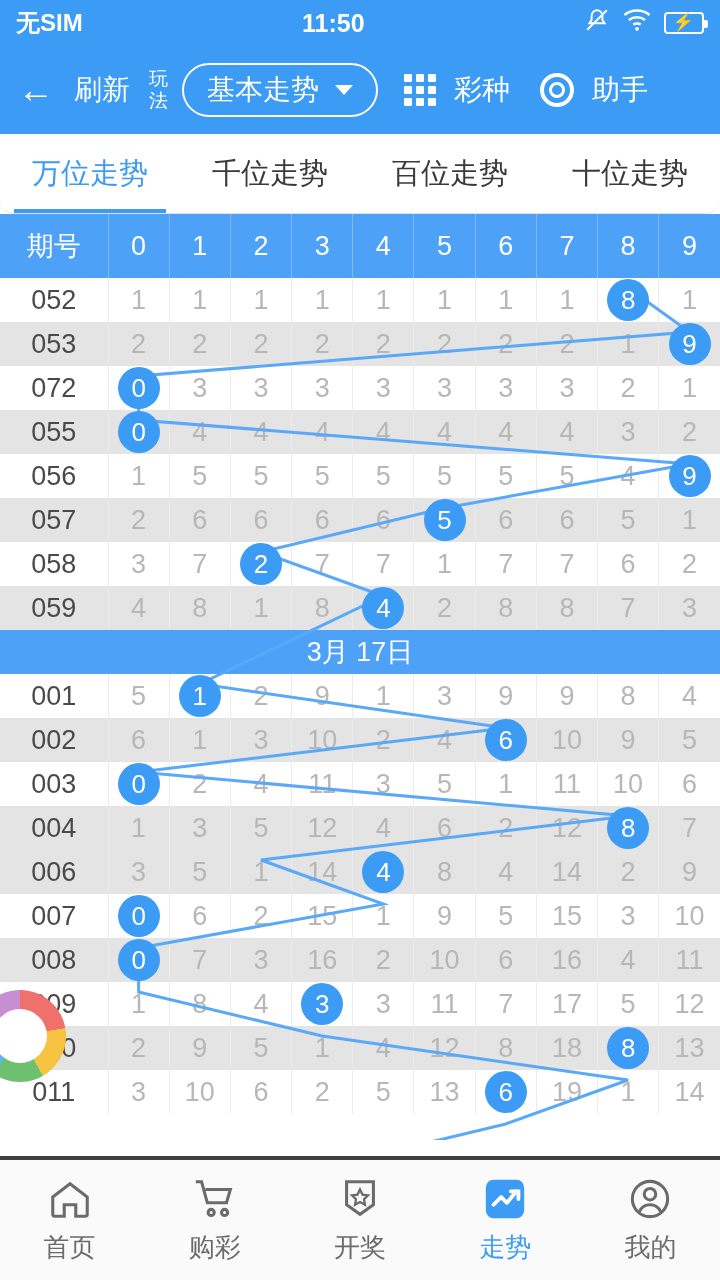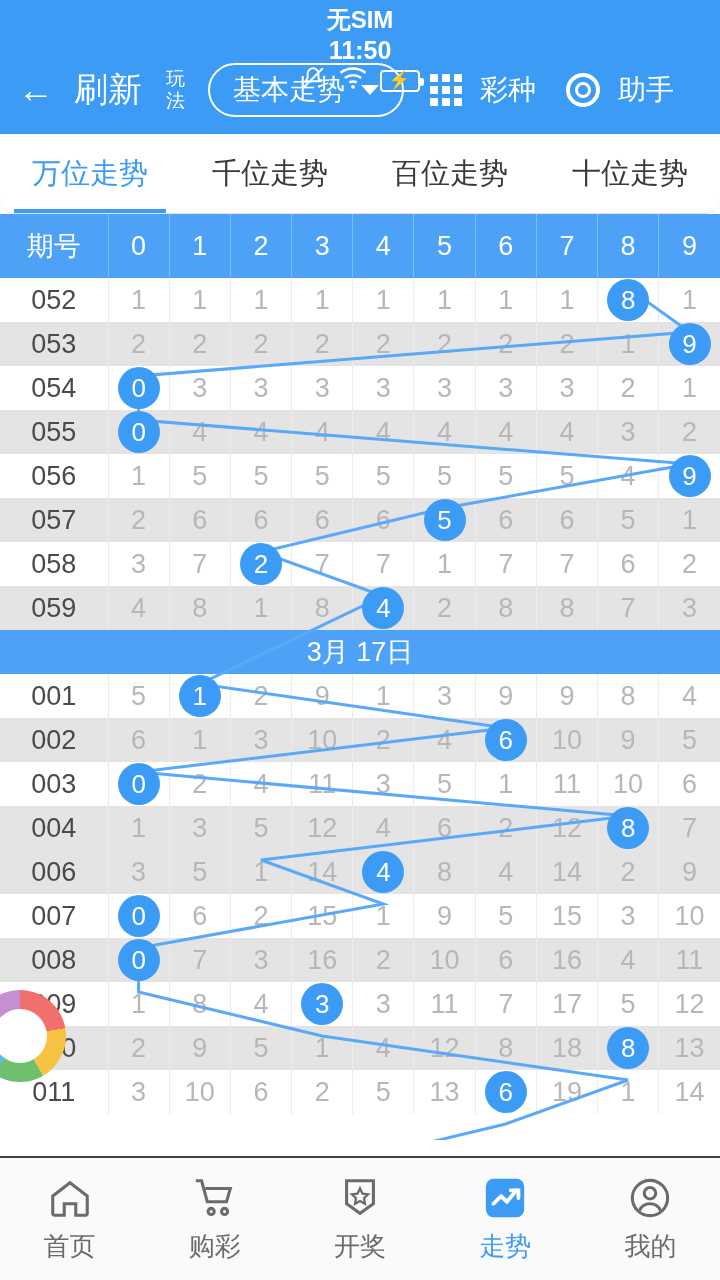--- a/index.html
+++ b/index.html
@@ -7,22 +7,22 @@
     width: 720px; height: 1280px;
     font-family: "Liberation Sans", sans-serif;
     background: #ffffff;
     overflow: hidden;
   }
   .screen { position: relative; width: 720px; height: 1280px; overflow: hidden; }
 
   
   .statusbar {
     height: 46px; background: #3b9bf5; color: #ffffff;
-    display: flex; align-items: center; padding: 4px 16px;
-    font-size: 24px; font-weight: bold; flex-direction: column;
+    display: flex; align-items: center; padding: 16px 16px;
+    font-size: 24px; font-weight: bold;
   }
   .sb-left { flex: 0 0 auto; }
   .sb-center { flex: 1 1 auto; text-align: center; font-size: 25px; }
   .sb-right { flex: 0 0 auto; display: flex; align-items: center; gap: 12px; }
   .sb-icon { display: inline-block; }
   .battery {
     width: 40px; height: 22px; border: 2px solid #ffffff; border-radius: 4px;
     position: relative; display: inline-block;
   }
   .battery::after {
@@ -33,24 +33,24 @@
     position: absolute; left: 0; right: 0; top: -3px; text-align: center;
     font-size: 18px; color: #ffffff; line-height: 22px;
   }
 
   
   .topnav {
     height: 88px; background: #3b9bf5; color: #ffffff;
     display: flex; align-items: center; padding: 0 18px; gap: 10px;
   }
   .back-arrow { font-size: 36px; line-height: 1; width: 46px; }
-  .refresh-label { font-size: 34px; font-weight: 500; text-align: right; }
+  .refresh-label { font-size: 28px; font-weight: 500; text-align: right; }
   .play-mode {
-    font-size: 19px; line-height: 22px; width: 28px; text-align: left;
-    margin-left: 14px;
+    font-size: 19px; line-height: 22px; width: 28px; text-align: right;
+    margin-left: 0;
   }
   .trend-select {
     border: 2px solid #ffffff; border-radius: 28px; height: 54px;
     display: flex; align-items: center; justify-content: center; gap: 16px;
     padding: 0 20px; min-width: 196px; margin-left: 4px;
   }
   .trend-select .txt { font-size: 28px; text-align: center; }
   .caret {
     width: 0; height: 0; border-left: 9px solid transparent;
     border-right: 9px solid transparent; border-top: 10px solid #ffffff;
@@ -132,21 +132,21 @@
                      #c88ed2 290deg 360deg);
     display: flex; align-items: center; justify-content: center;
   }
   .float-widget::after {
     content: ""; width: 54px; height: 54px; border-radius: 50%; background: #ffffff;
   }
 
   
   .bottombar {
     position: absolute; left: 0; bottom: 0; width: 720px; height: 124px;
-    background: #fafafa; border-top: 2px solid #404040;
+    background: #fafafa; border-top: 4px solid #404040;
     display: flex;  gap: 6px;
   }
   .bitem {
     flex: 1 1 0; display: flex; flex-direction: column; align-items: center;
     justify-content: center; gap: 8px; color: #6b6b6b; font-size: 26px;
   }
   .bitem.active { color: #3b9bf5; }
   .bicon { width: 46px; height: 46px; display: block; }
   .bicon svg { width: 46px; height: 46px; display: block; }
 </style>
@@ -261,21 +261,21 @@
             <td>2</td>
             <td>2</td>
             <td>2</td>
             <td>2</td>
             <td>2</td>
             <td>2</td>
             <td>1</td>
             <td><span class="ball">9</span></td>
           </tr>
           <tr class="odd">
-            <td class="idx">054</td>
+            <td class="idx">072</td>
             <td><span class="ball">0</span></td>
             <td>3</td>
             <td>3</td>
             <td>3</td>
             <td>3</td>
             <td>3</td>
             <td>3</td>
             <td>3</td>
             <td>2</td>
             <td>1</td>

